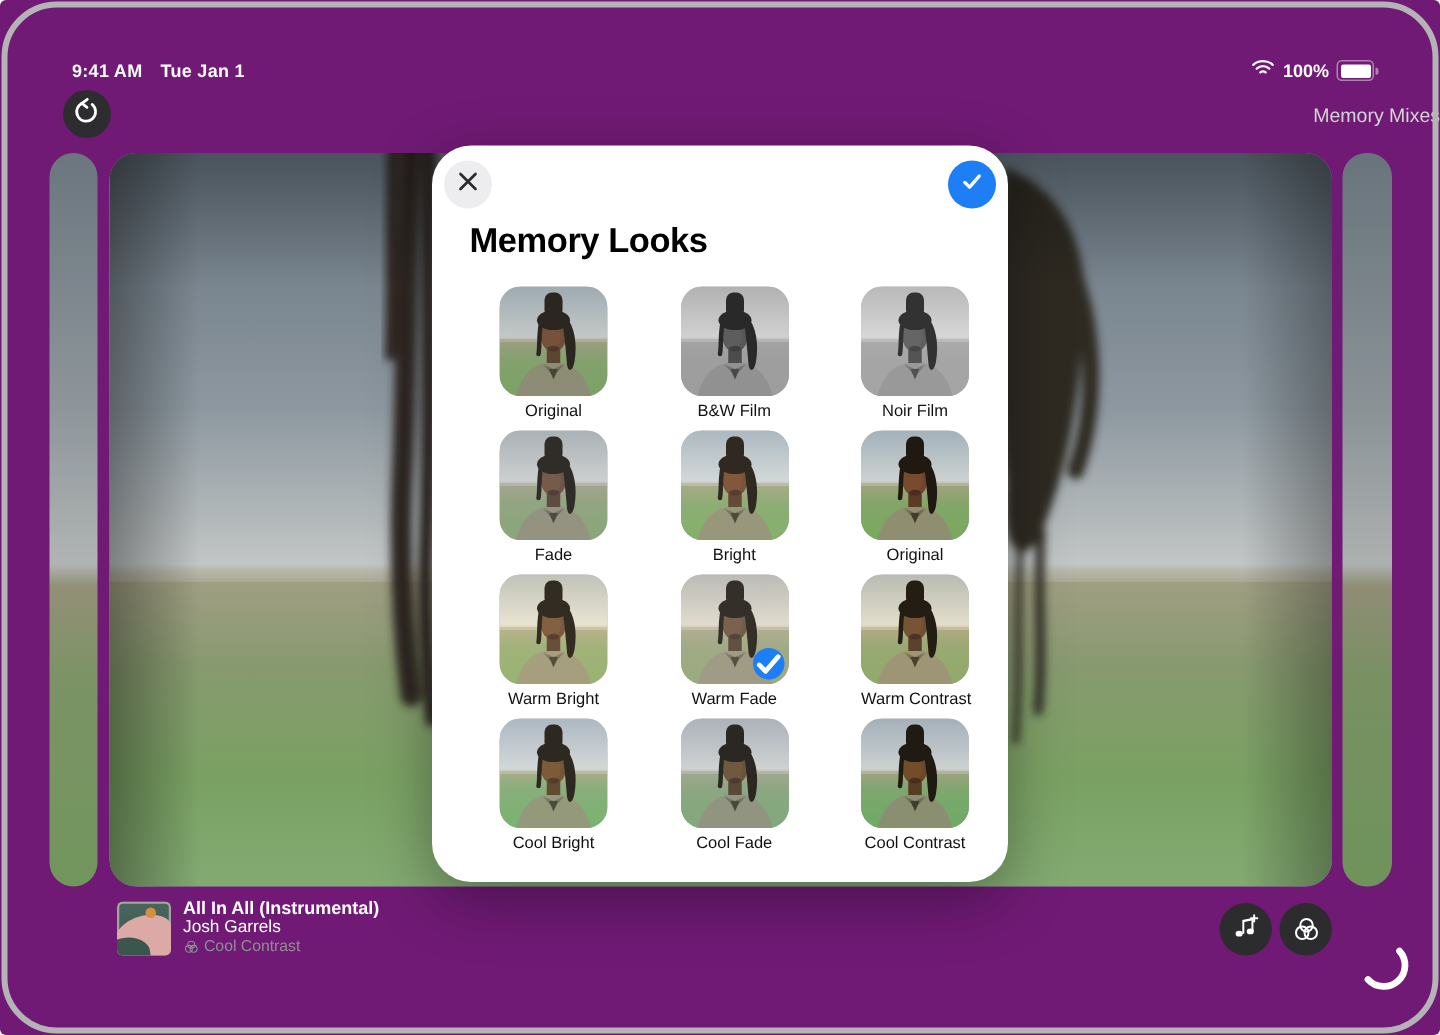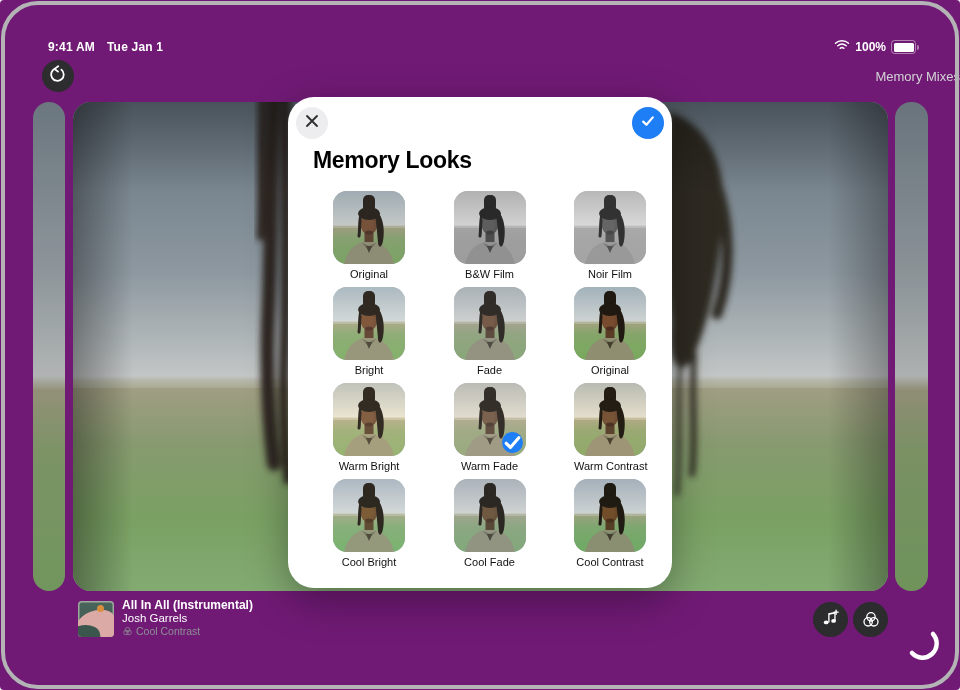--- a/index.html
+++ b/index.html
@@ -226,33 +226,33 @@
           <div class="thumb">
               <svg class="f-noir-film" viewBox="0 0 72 73">
                 <use href="#portrait"></use>
               </svg>
             </div>
           <div class="look-label">Noir Film</div>
         </div>
 
         <div class="look">
           <div class="thumb">
+              <svg class="f-fade" viewBox="0 0 72 73">
+                <use href="#portrait"></use>
+              </svg>
+            </div>
+          <div class="look-label">Fade</div>
+        </div>
+        <div class="look">
+          <div class="thumb">
               <svg class="f-bright" viewBox="0 0 72 73">
                 <use href="#portrait"></use>
               </svg>
             </div>
           <div class="look-label">Bright</div>
-        </div>
-        <div class="look">
-          <div class="thumb">
-              <svg class="f-fade" viewBox="0 0 72 73">
-                <use href="#portrait"></use>
-              </svg>
-            </div>
-          <div class="look-label">Fade</div>
         </div>
         <div class="look">
           <div class="thumb">
               <svg class="f-contrast" viewBox="0 0 72 73">
                 <use href="#portrait"></use>
               </svg>
             </div>
           <div class="look-label">Original</div>
         </div>
 

